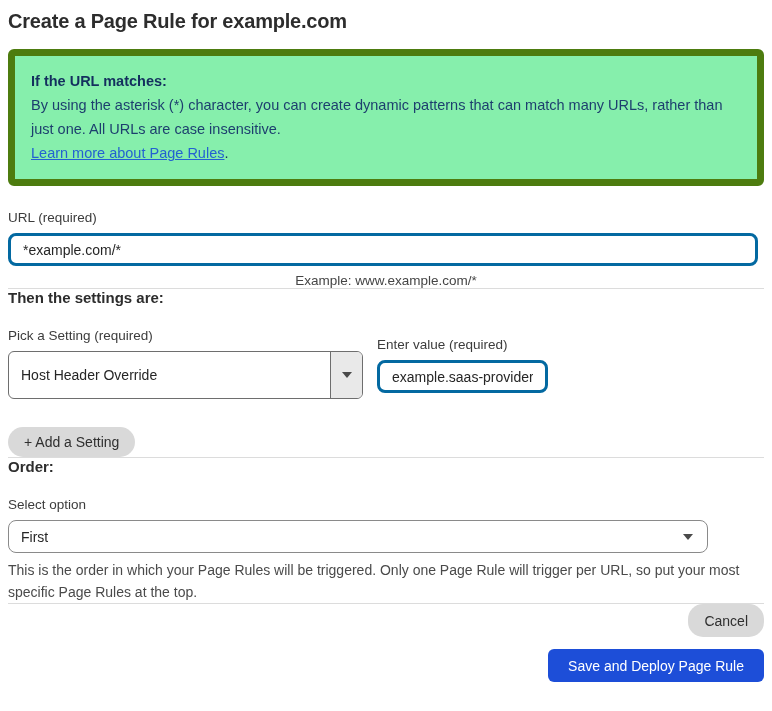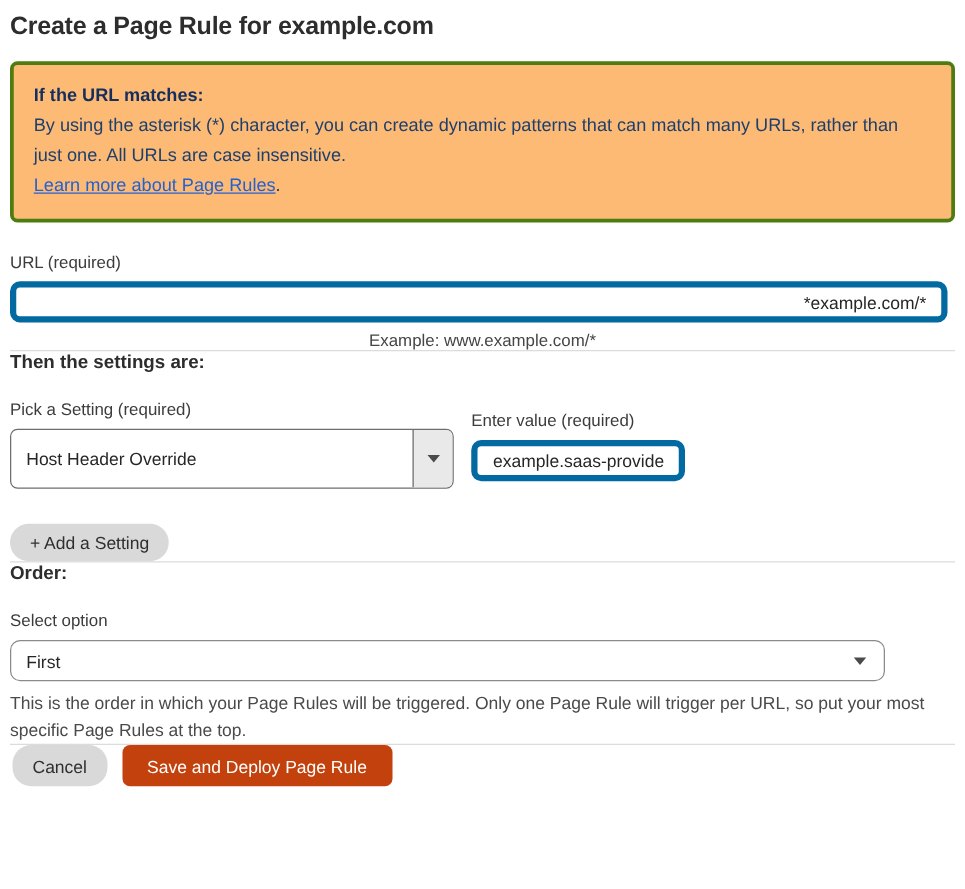--- a/index.html
+++ b/index.html
@@ -15,22 +15,22 @@
 
   h1.page-title {
     font-size: 20px;
     font-weight: 700;
     color: #2d2d2d;
     letter-spacing: -0.2px;
     margin-bottom: 16px;
   }
 
   .info-box {
-    background: #fdba74;
-    border: 3px solid #4d7c0f;
+    background: #86efac;
+    border: 7px solid #4d7c0f;
     border-radius: 6px;
     padding: 13px 16px 14px 16px;
     font-size: 14.5px;
     line-height: 24px;
     color: #1d3f6e;
     margin-bottom: 24px;
   }
   .info-box .info-heading {
     font-weight: 700;
     color: #142f5e;
@@ -44,29 +44,28 @@
 
   .field-label {
     font-size: 13.5px;
     color: #3c3c3c;
     margin-bottom: 8px;
   }
 
   input.text-input {
     display: block;
     height: 33px;
-    border: 5px solid #0369a1;
+    border: 3px solid #0369a1;
     border-radius: 8px;
     padding: 0 12px;
     font-family: "Liberation Sans", sans-serif;
     font-size: 14px;
     color: #262626;
     background: #ffffff;
     outline: none;
-    text-align: right;
   }
   .url-input { width: 750px; }
 
   .example-text {
     font-size: 13.5px;
     color: #454545;
     margin-top: 7px;
     text-align: center;
   }
 
@@ -132,21 +131,21 @@
     justify-content: center;
     height: 33px;
     padding: 0 16px;
     border: none;
     border-radius: 6px;
     font-family: "Liberation Sans", sans-serif;
     font-size: 14px;
     cursor: pointer;
   }
   .btn-gray { background: #d9d9d9; color: #2f2f2f; border-radius: 15px; }
-  .btn-blue { background: #c2410c; color: #ffffff; padding: 0 20px; }
+  .btn-blue { background: #1d4ed8; color: #ffffff; padding: 0 20px; }
 
   .add-setting-btn { margin-top: 28px; height: 30px; }
 
   .order-select {
     position: relative;
     width: 700px;
     height: 33px;
     border: 1px solid #8a8a8a;
     border-radius: 8px;
     background: #ffffff;
@@ -160,21 +159,21 @@
   .order-select .caret { position: absolute; right: 14px; }
 
   .help-text {
     font-size: 14px;
     line-height: 22px;
     color: #4a4a4a;
     margin-top: 6px;
     max-width: 740px;
   }
 
-  .actions { display: flex; align-items: flex-end; gap: 12px; padding-left: 2px; }
+  .actions { display: flex; align-items: flex-end; gap: 12px; padding-left: 2px; flex-direction: column; }
 </style>
 </head>
 <body>
 
 <div class="container">
 
   <h1 class="page-title">Create a Page Rule for example.com</h1>
 
   <div class="info-box">
     <div class="info-heading">If the URL matches:</div>

